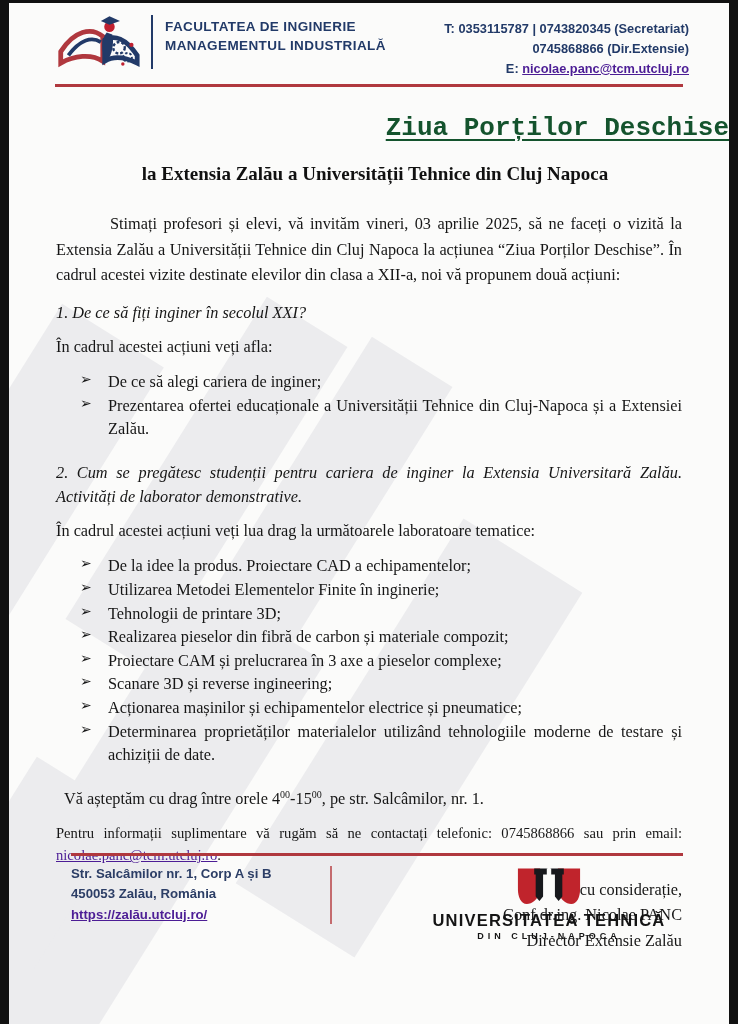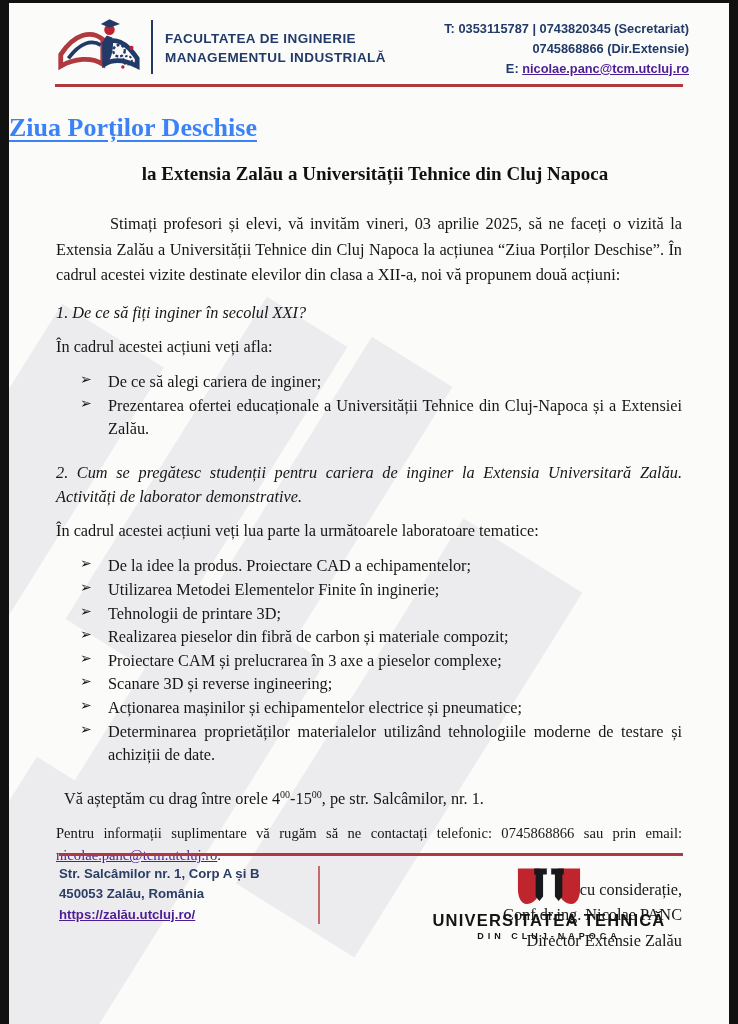--- a/index.html
+++ b/index.html
@@ -17,53 +17,53 @@
   .wm1 { width:120px; height:430px; left:-70px; top:300px; transform:rotate(32deg); }
   .wm2 { width:95px;  height:380px; left:150px; top:290px; transform:rotate(32deg); }
   .wm3 { width:95px;  height:380px; left:255px; top:330px; transform:rotate(32deg); }
   .wm4 { width:150px; height:520px; left:40px;  top:580px; transform:rotate(32deg); }
   .wm5 { width:140px; height:430px; left:330px; top:520px; transform:rotate(32deg); }
   .wm6 { width:110px; height:300px; left:-60px; top:760px; transform:rotate(32deg); }
 
   .content { position:relative; z-index:1; }
 
   
-  header { display:flex; align-items:center; padding:10px 40px 0 46px; }
+  header { display:flex; align-items:flex-start; padding:10px 40px 0 46px; }
   .logo-box { width:86px; height:60px; flex:0 0 auto; }
   .hdr-divider { width:2px; height:54px; background:#223a68; margin:2px 12px 0 10px; flex:0 0 auto; }
   .faculty-name { font-family:"Liberation Sans", sans-serif; font-weight:800;
     color:#223a68; font-size:13.5px; line-height:1.42; letter-spacing:.4px; padding-top:4px; }
   .hdr-contact { margin-left:auto; text-align:right; font-family:"Liberation Sans", sans-serif;
     font-weight:600; color:#223a68; font-size:12.8px; line-height:1.55; padding-top:6px; }
   .hdr-contact a, .link { color:#4c1d95; text-decoration:underline; cursor:pointer; }
   .red-rule { height:3px; background:#b0383e; margin:6px 46px 0 46px; }
 
   
-  .title { text-align:left; font-size:26px; font-weight:bold; margin-top:26px;
-    text-decoration:underline; text-underline-offset:4px; color:#3b82f6; }
+  .title { text-align:right; font-size:26px; font-weight:bold; margin-top:26px;
+    text-decoration:underline; text-underline-offset:4px; color:#14532d;font-family:Liberation Mono, monospace; }
   .subtitle { text-align:center; font-size:19px; font-weight:bold; margin-top:20px; color:#111;margin-left:12px; }
 
   
   main { padding:26px 47px 0 47px; color:#161616; font-size:16.3px; }
   p.justify { text-align:justify; }
   .intro { text-indent:54px; line-height:1.55; margin-bottom:14px; }
   .sec-head { font-style:italic; line-height:1.5; margin-bottom:9px; }
   .sec-head.justify { text-align:justify; }
   .lead { line-height:1.5; margin-bottom:11px; }
   ul.arrows { list-style:none; margin:0 0 20px 24px; }
   ul.arrows li { position:relative; padding-left:28px; line-height:1.45; text-align:justify; }
   ul.arrows li .arrow { position:absolute; left:0; top:0; font-size:14px; }
   .gap-lg { margin-bottom:22px; }
   .schedule { margin:4px 0 12px 8px; line-height:1.5; }
   sup { font-size:10px; vertical-align:super; line-height:0; }
   .note { font-size:14.6px; line-height:1.5; margin-bottom:10px; text-align:justify; }
   .signature { text-align:right; line-height:1.55; margin-top:8px; }
 
   
-  footer { position:absolute; left:4px; right:0; bottom:0; z-index:2; padding:0 46px 12px 46px; }
+  footer { position:absolute; left:16px; right:0; bottom:0; z-index:2; padding:0 46px 12px 46px; }
   .footer-rule { height:3px; background:#b0383e; margin:0 0 8px 0; }
   .footer-cols { display:flex; align-items:flex-start; }
   .address { font-family:"Liberation Sans", sans-serif; font-weight:600; color:#2c3e66;
     font-size:13.2px; line-height:1.55; flex:0 0 auto; }
   .footer-vline { width:2px; height:58px; background:#c46b6e; margin-left:58px; margin-top:2px; flex:0 0 auto; }
   .uni-block { margin-left:auto; text-align:center; width:268px; }
   .uni-mark { width:74px; height:46px; margin:0 auto; display:block; }
   .uni-name { font-family:"Liberation Sans", sans-serif; font-weight:800; font-size:16.5px;
     letter-spacing:1.2px; color:#141414; margin-top:1px; white-space:nowrap; }
   .uni-sub { font-family:"Liberation Sans", sans-serif; font-weight:600; font-size:9px;
@@ -120,21 +120,21 @@
       <p class="intro justify">Stimați profesori și elevi, vă invităm vineri, 03 aprilie 2025, să ne faceți o vizită la Extensia Zalău a Universității Tehnice din Cluj Napoca la acțiunea “Ziua Porților Deschise”. În cadrul acestei vizite destinate elevilor din clasa a XII-a, noi vă propunem două acțiuni:</p>
 
       <p class="sec-head">1. De ce să fiți inginer în secolul XXI?</p>
       <p class="lead">În cadrul acestei acțiuni veți afla:</p>
       <ul class="arrows gap-lg">
         <li><span class="arrow">➢</span><span>De ce să alegi cariera de inginer;</span></li>
         <li><span class="arrow">➢</span><span>Prezentarea ofertei educaționale a Universității Tehnice din Cluj-Napoca și a Extensiei Zalău.</span></li>
       </ul>
 
       <p class="sec-head justify">2. Cum se pregătesc studenții pentru cariera de inginer la Extensia Universitară Zalău. Activități de laborator demonstrative.</p>
-      <p class="lead">În cadrul acestei acțiuni veți lua parte la următoarele laboratoare tematice:</p>
+      <p class="lead">În cadrul acestei acțiuni veți lua drag la următoarele laboratoare tematice:</p>
       <ul class="arrows">
         <li><span class="arrow">➢</span><span>De la idee la produs. Proiectare CAD a echipamentelor;</span></li>
         <li><span class="arrow">➢</span><span>Utilizarea Metodei Elementelor Finite în inginerie;</span></li>
         <li><span class="arrow">➢</span><span>Tehnologii de printare 3D;</span></li>
         <li><span class="arrow">➢</span><span>Realizarea pieselor din fibră de carbon și materiale compozit;</span></li>
         <li><span class="arrow">➢</span><span>Proiectare CAM și prelucrarea în 3 axe a pieselor complexe;</span></li>
         <li><span class="arrow">➢</span><span>Scanare 3D și reverse ingineering;</span></li>
         <li><span class="arrow">➢</span><span>Acționarea mașinilor și echipamentelor electrice și pneumatice;</span></li>
         <li><span class="arrow">➢</span><span>Determinarea proprietăților materialelor utilizând tehnologiile moderne de testare și achiziții de date.</span></li>
       </ul>

